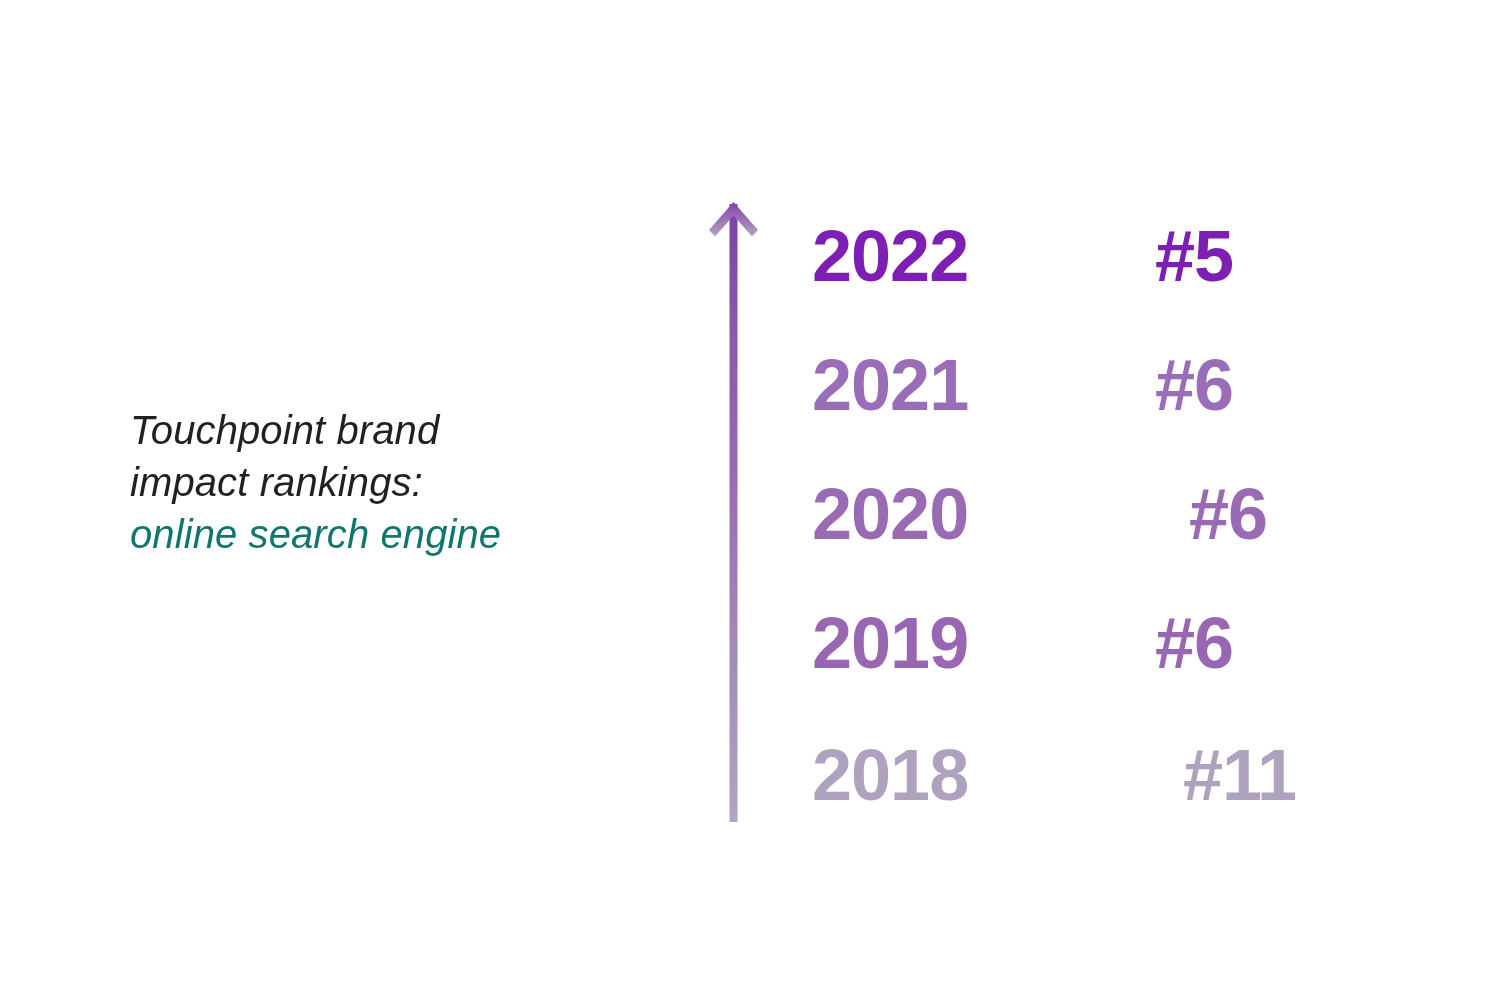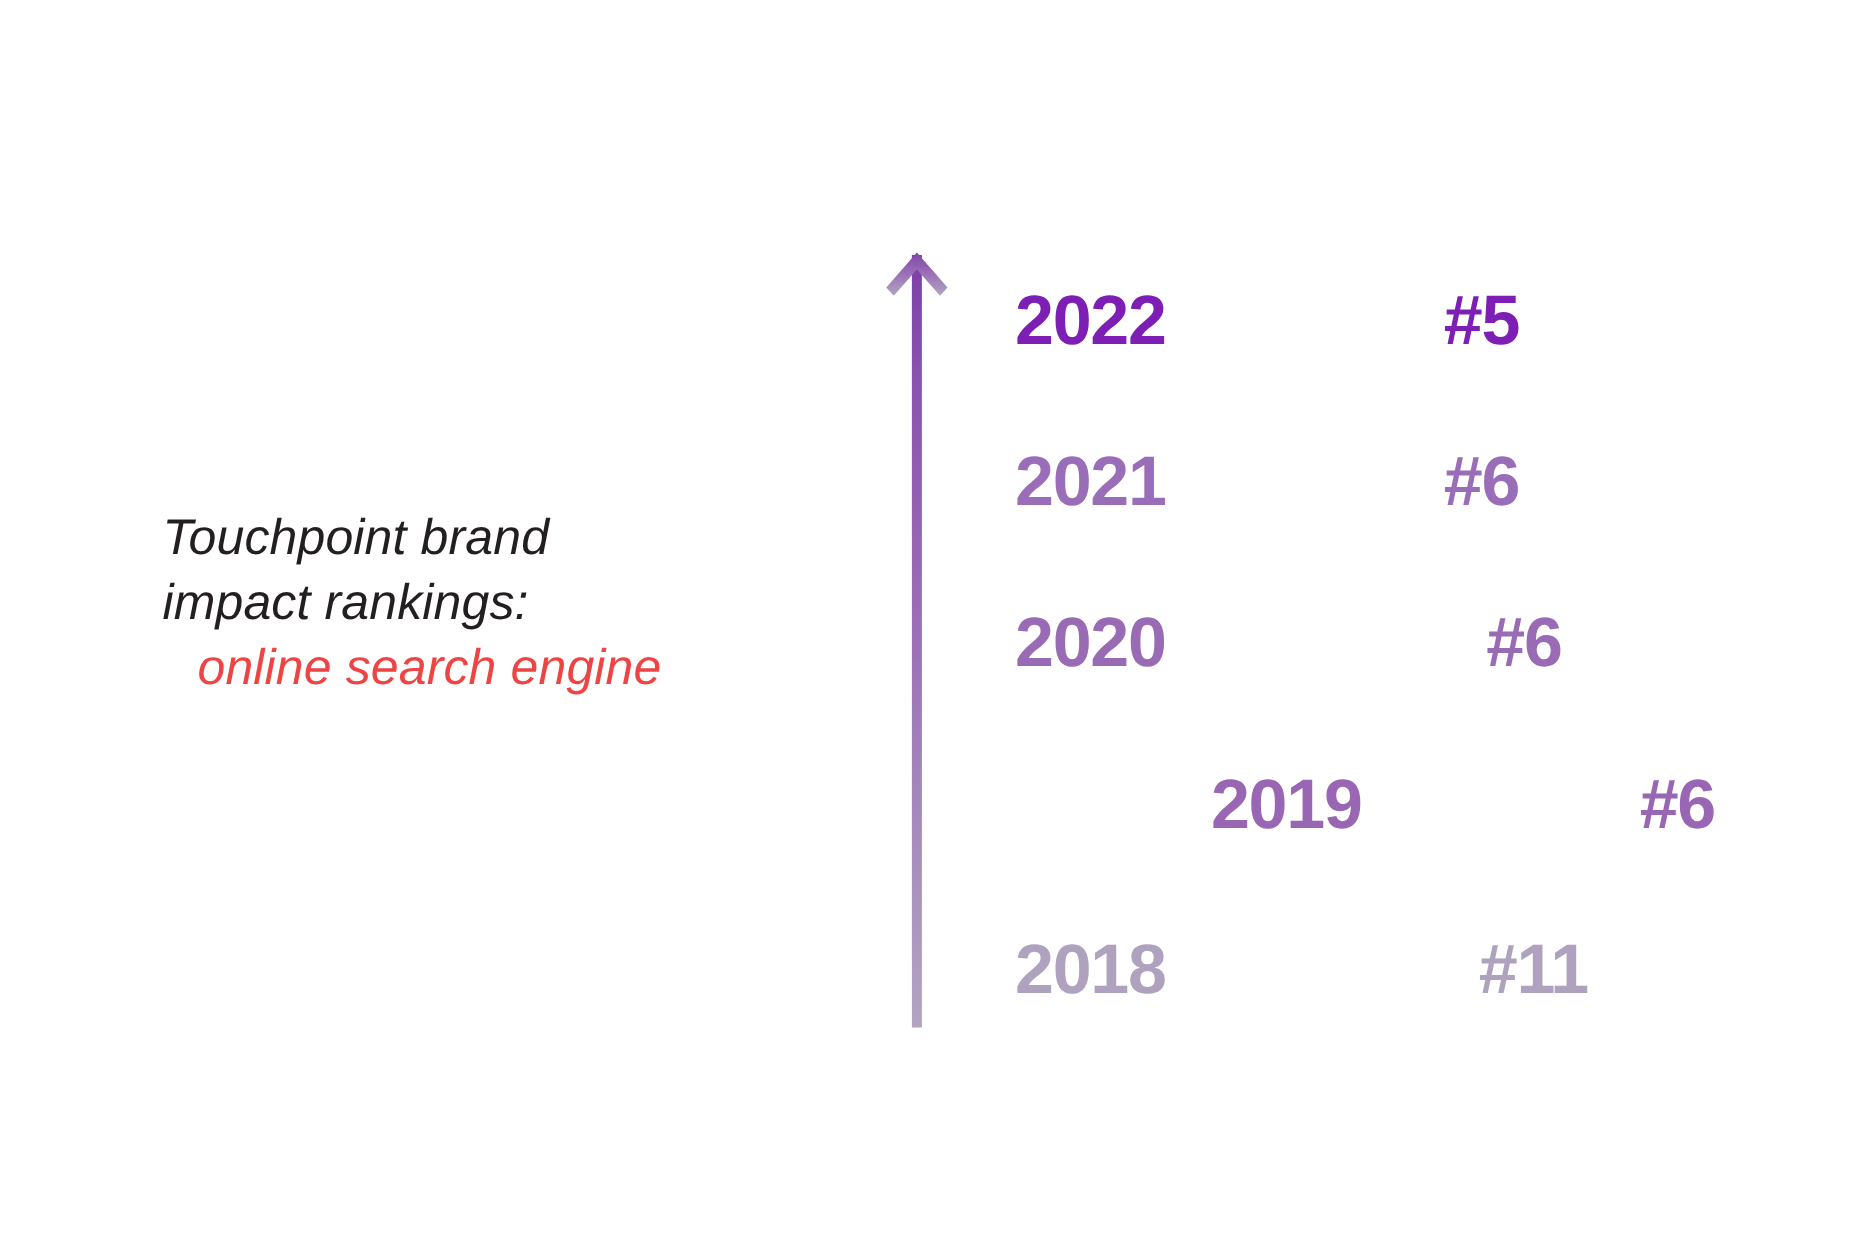--- a/index.html
+++ b/index.html
@@ -62,28 +62,28 @@
     left: 0;
     width: 560px;
     height: 120px;
     display: flex;
     align-items: center;
   }
 
   .rank-row.r0 { top: 0px; }
   .rank-row.r1 { top: 129px; }
   .rank-row.r2 { top: 258px; gap: 34px; }
-  .rank-row.r3 { top: 387px; justify-content: flex-end; }
+  .rank-row.r3 { top: 387px; }
   .rank-row.r4 { top: 519px; gap: 28px; }
 
   .year-cell,
   .rank-cell {
     font-family: "Liberation Sans", sans-serif;
     font-weight: 700;
-    font-size: 56px;
+    font-size: 72px;
     line-height: 1;
     letter-spacing: -1px;
     white-space: nowrap;
   }
 
   .year-cell {
     width: 343px;
     flex: 0 0 343px;
   }
 
@@ -92,21 +92,21 @@
   }
 </style>
 </head>
 <body>
 
 <div id="infographic" style="background: rgb(255, 255, 255);">
 
   <div id="caption">
     <span class="cap-line" style="color: rgb(35, 31, 32);">Touchpoint brand</span>
     <span class="cap-line" style="color: rgb(35, 31, 32);">impact rankings:</span>
-    <span class="cap-line" style="color: #ef4444; margin-left: 28px;">online search engine</span>
+    <span class="cap-line" style="color: #0f766e;">online search engine</span>
   </div>
 
   <div id="arrow-graphic">
     <svg width="70" height="634" viewBox="0 0 70 634" xmlns="http://www.w3.org/2000/svg" aria-hidden="true">
       <defs>
         <linearGradient id="arrowGrad" x1="0" y1="0" x2="0" y2="1">
           <stop offset="0%" stop-color="#7D3FA8"></stop>
           <stop offset="18%" stop-color="#8A55AE"></stop>
           <stop offset="45%" stop-color="#9A6BB5"></stop>
           <stop offset="72%" stop-color="#A489BB"></stop>

